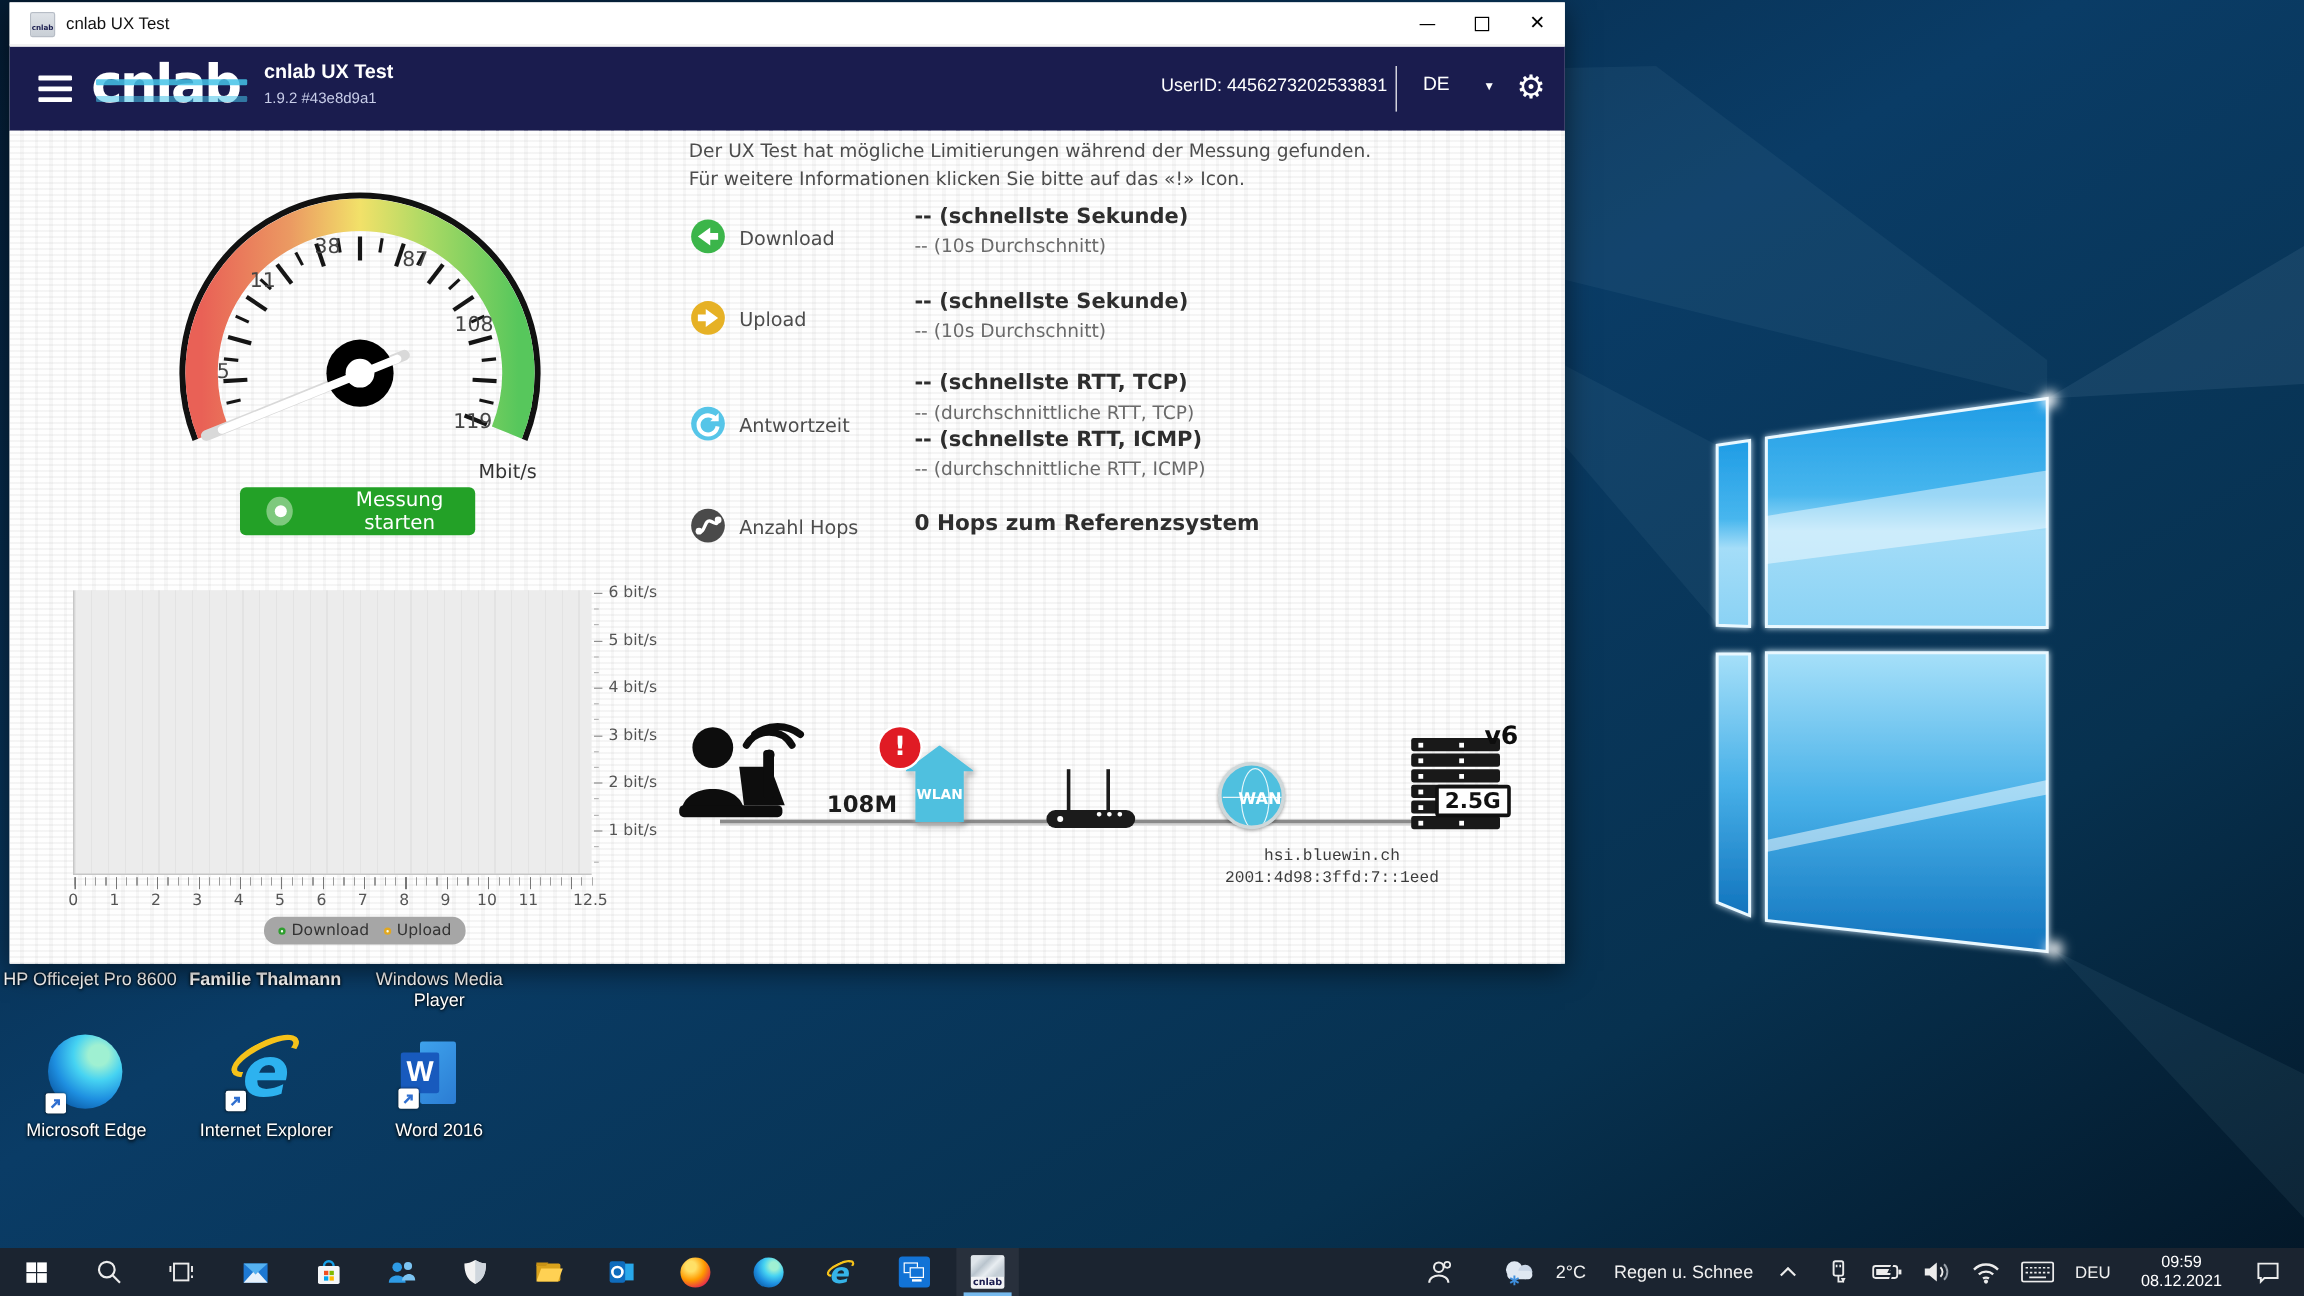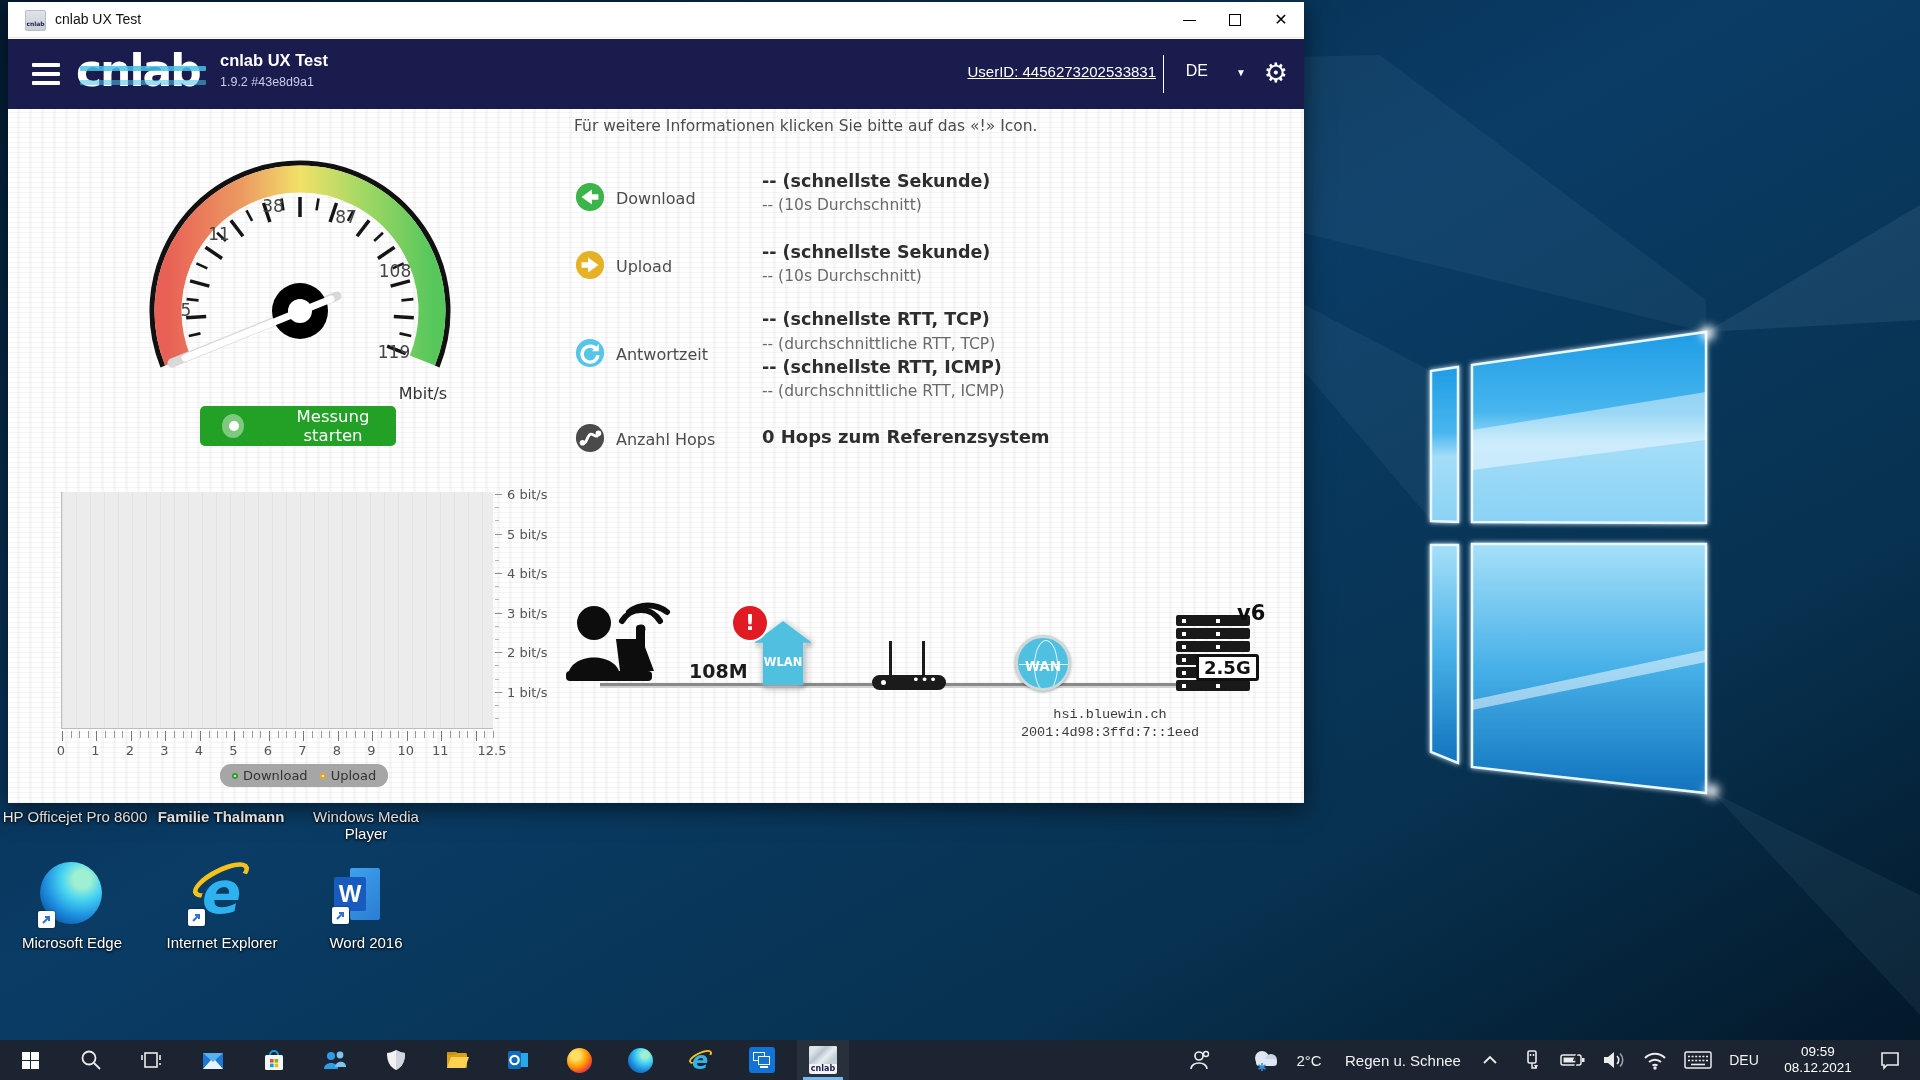--- a/index.html
+++ b/index.html
@@ -38,21 +38,21 @@
   #btn-max span { display:block; width:12px; height:12px; border:1.5px solid #000; }
   #btn-close span { font-size:16px; line-height:16px; }
 
   #appheader { position:absolute; left:0; top:37px; width:100%; height:70px; background:#1a1c4e; }
   #hamburger { position:absolute; left:24px; top:24px; width:28px; height:22px; display:flex; flex-direction:column; justify-content:space-between; }
   #hamburger i { display:block; height:4px; background:#fff; border-radius:1px; }
   #logo { position:absolute; left:68px; top:6px; font:bold 44px "DejaVu Sans",sans-serif; color:#fff; letter-spacing:-2px; }
   .logo-stripe { position:absolute; background:#45c3e8; opacity:.85; border-radius:1px; }
   #app-title { position:absolute; left:212px; top:12px; color:#fff; font-size:16.5px; font-weight:bold; }
   #app-version { position:absolute; left:212px; top:36px; color:#c8cde8; font-size:12.5px; }
-  #userid { position:absolute; right:148px; top:24px; color:#fff; font-size:15px;text-decoration:underline; }
+  #userid { position:absolute; right:148px; top:24px; color:#fff; font-size:15px; }
   #hdr-divider { position:absolute; right:140px; top:16px; width:1px; height:38px; background:#fff; }
   #lang { position:absolute; right:96px; top:23px; color:#fff; font-size:16px; }
   #lang-caret { position:absolute; right:58px; top:28px; color:#fff; font-size:10px; }
   #gear { position:absolute; right:16px; top:18px; color:#fff; font-size:27px; }
 
   #content { position:absolute; left:0; top:107px; width:1296px; height:694px;
     background-color:#fcfcfc;
     background-image:
       repeating-linear-gradient(0deg, rgba(120,120,120,.07) 0 1px, transparent 1px 5px),
       repeating-linear-gradient(90deg, rgba(255,255,255,.75) 0 9px, rgba(140,140,140,.05) 9px 12px);
@@ -105,21 +105,21 @@
     color:#fff; font-weight:bold; font-size:22px; text-align:center; line-height:34px; box-shadow:0 0 0 2px #fff; }
   #router { position:absolute; left:864px; top:532px; width:74px; height:50px; }
   #router .ant { position:absolute; top:0; width:3px; height:36px; background:#1b1b1b; }
   #router .body { position:absolute; top:34px; left:0; width:74px; height:15px; background:#1b1b1b; border-radius:8px; }
   #router .led { position:absolute; left:9px; top:39px; width:5px; height:5px; border-radius:50%; background:#fff; }
   #router .dots { position:absolute; right:8px; top:31px; color:#fff; font-size:13px; letter-spacing:1px; }
   #globe { position:absolute; left:1007px; top:526px; width:56px; height:56px; border-radius:50%;
     background:#4fc0df; border:3px solid #cfd8da; box-shadow:0 1px 3px rgba(0,0,0,.35); overflow:hidden; }
   #globe .mer { position:absolute; left:16px; top:2px; width:24px; height:52px; border:1.5px solid rgba(255,255,255,.85); border-radius:50%; }
   #globe .par { position:absolute; left:1px; top:26px; width:54px; height:0; border-top:1.5px solid rgba(255,255,255,.85); }
-  #globe .wan { position:absolute; left:0; top:20px; width:100%; text-align:center; color:#fff; font-weight:bold; font-size:13.5px; }
+  #globe .wan { position:absolute; left:0; top:20px; width:100%; text-align:right; color:#fff; font-weight:bold; font-size:13.5px; }
   #server { position:absolute; left:1168px; top:506px; width:74px; }
   #server .bar { height:11px; background:#191919; border-radius:2px; margin-bottom:2px; position:relative; }
   #server .bar i { position:absolute; top:3.5px; width:4px; height:4px; background:#fff; }
   #v6-tag { position:absolute; left:1229px; top:492px; font-weight:bold; font-size:21px; color:#0d0d0d; }
   #tag-25g { position:absolute; left:1188px; top:545px; background:#fff; border:3px solid #111; border-radius:3px;
     font-weight:bold; font-size:18px; color:#111; padding:0 5px; }
   .net-cap { position:absolute; font-size:13.5px; color:#3c3c3c; line-height:18px; }
   #cap-left { left:556px; top:597px; }
   #cap-right { left:952px; top:597px; width:300px; text-align:center;font-family:Liberation Mono, monospace; }
 
@@ -259,20 +259,21 @@
       <div id="userid">UserID: 4456273202533831</div>
       <div id="hdr-divider"></div>
       <div id="lang">DE</div>
       <div id="lang-caret">▼</div>
       <div id="gear">⚙</div>
     </div>
 
     <div id="content">
 
       <div id="notice">
+        <div>Der UX Test hat mögliche Limitierungen während der Messung gefunden.</div>
         <div>Für weitere Informationen klicken Sie bitte auf das «!» Icon.</div>
       </div>
 
       <div id="gauge">
         <svg id="gauge-svg" width="320" height="270">
           <defs>
             <linearGradient id="ringg" x1="0" y1="0" x2="1" y2="0">
               <stop offset="0" stop-color="#e96156"></stop>
                 <stop offset="0.28" stop-color="#eb9a62"></stop>
               <stop offset="0.5" stop-color="#f2e169"></stop>

